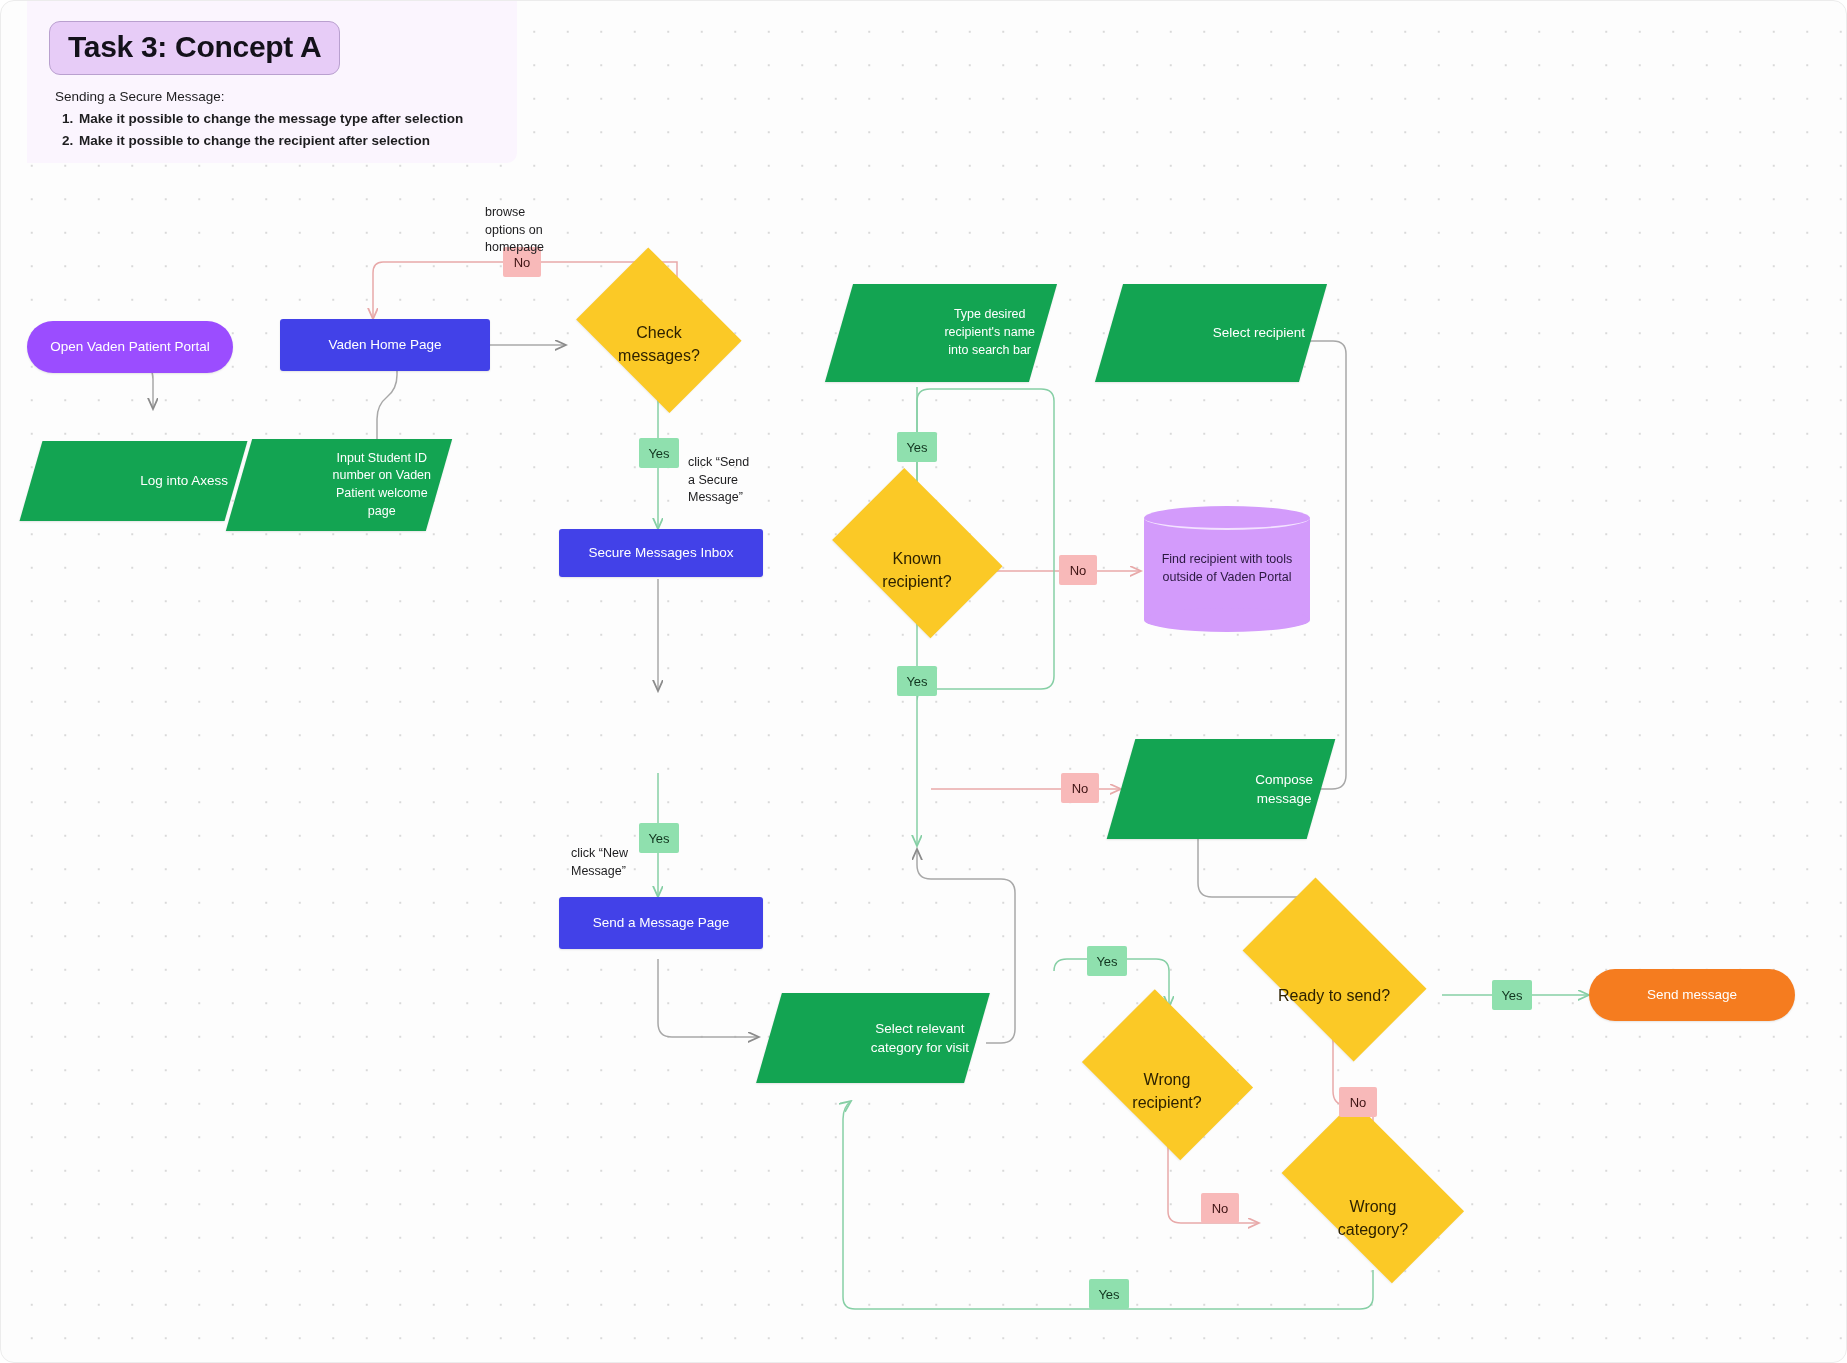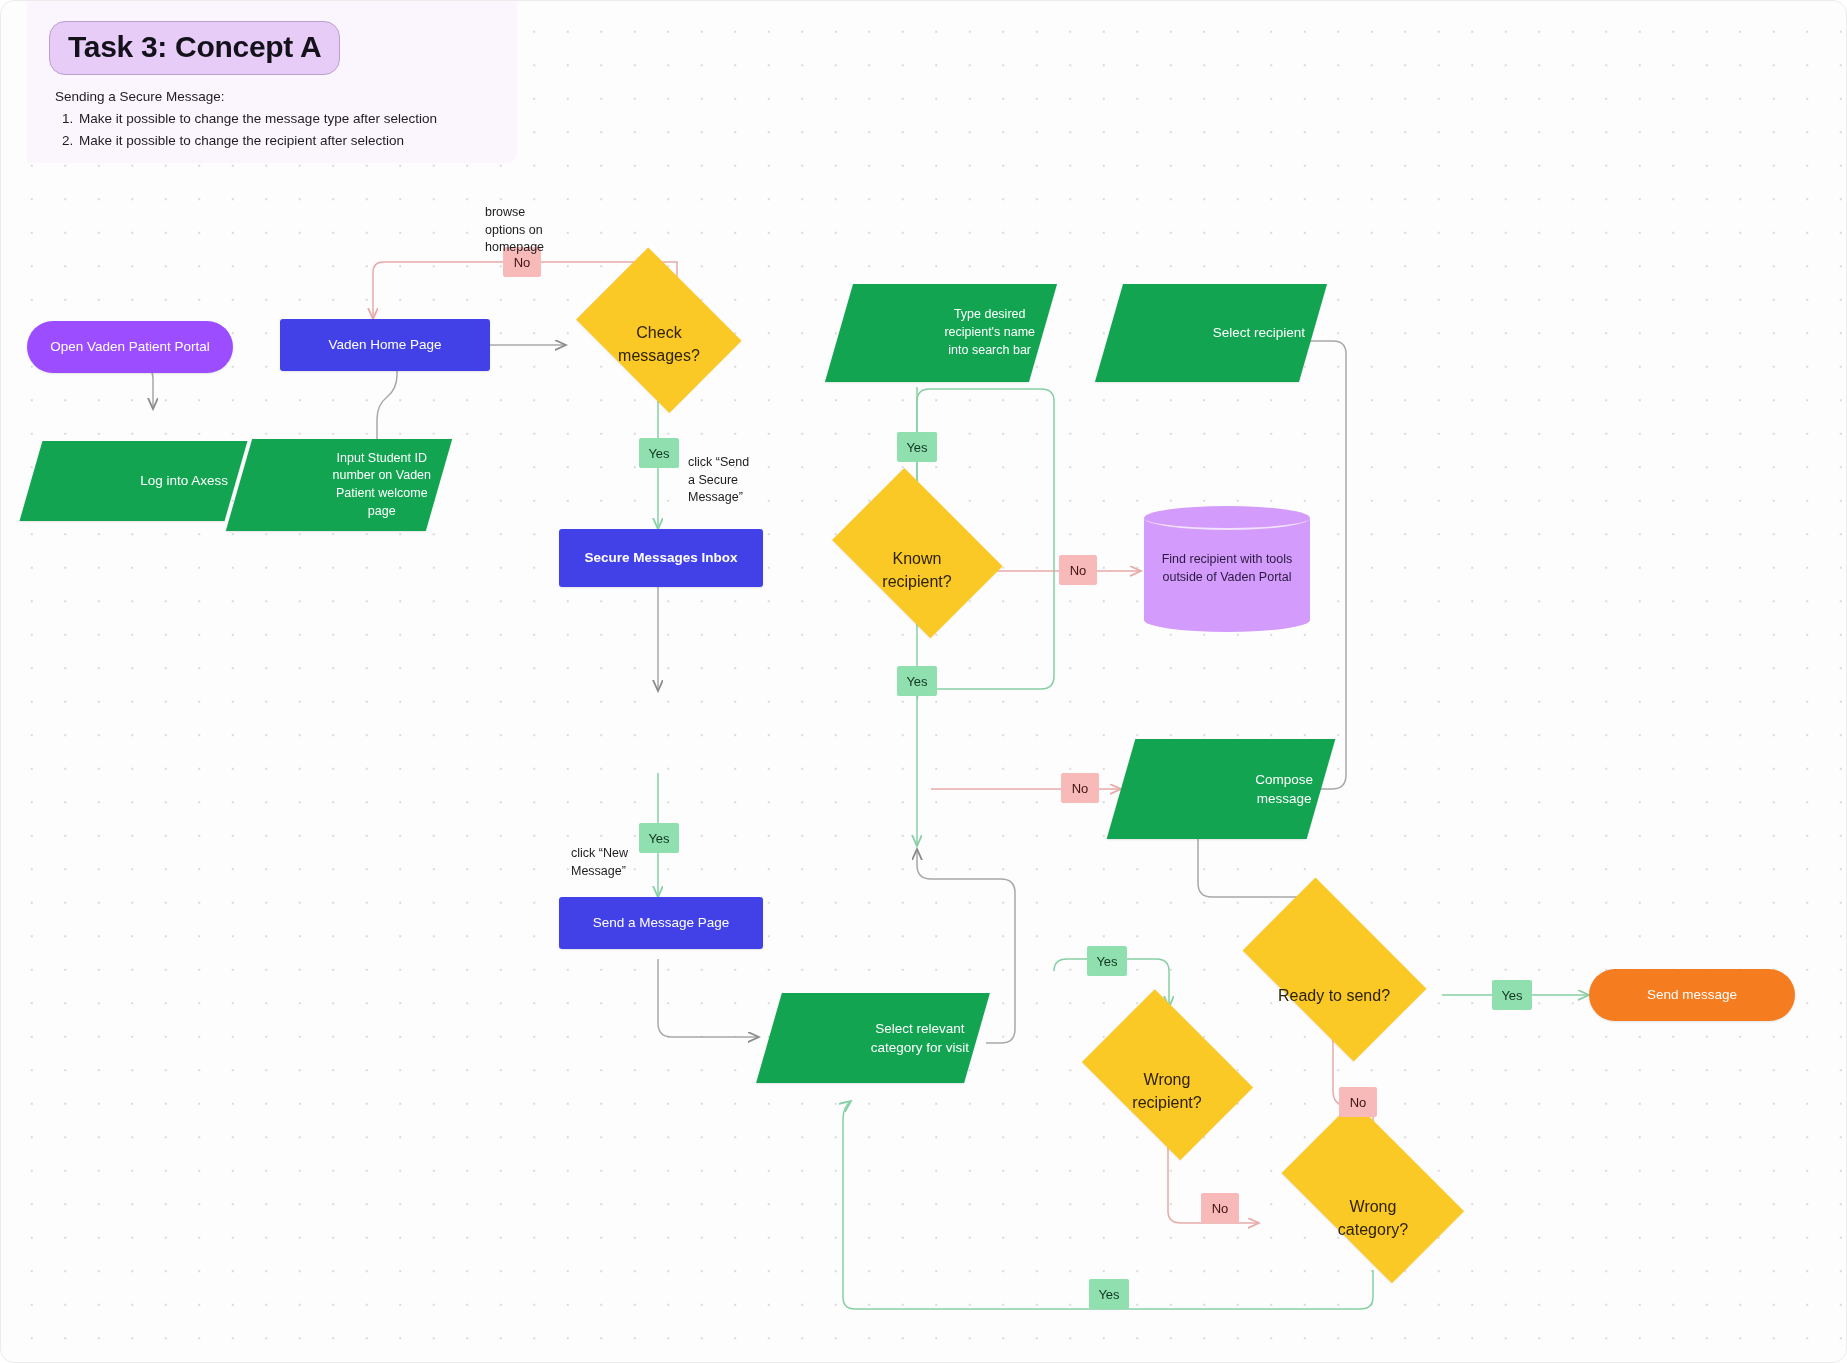--- a/index.html
+++ b/index.html
@@ -23,29 +23,29 @@
   #edges{position:absolute;left:0;top:0;width:1847px;height:1363px;pointer-events:none;}
 
   
   .title-card{
     position:absolute;left:26px;top:0px;width:490px;height:162px;
     background:#fbf5fe;border-bottom-right-radius:10px;
     border:0;
   }
   .title-pill{
     position:absolute;left:22px;top:20px;
-    background:#e7ccf7;border:1.5px solid #b9a0cf;border-radius:16px;
+    background:#e7ccf7;border:1.5px solid #b9a0cf;border-radius:11px;
     padding:8px 18px 10px 18px;
     font-size:30px;font-weight:bold;color:#13111a;letter-spacing:-0.3px;
   }
   .title-sub{
     position:absolute;left:28px;top:85px;width:440px;
     font-size:13.5px;color:#1d1d1f;line-height:1.62;
   }
-  .title-sub ol{margin:0;padding-left:22px;}
+  .title-sub ol{margin:0;padding-left:22px;font-weight:bold;}
   .title-sub li{padding-left:2px;}
 
   
   .node{position:absolute;display:flex;align-items:center;justify-content:center;text-align:center;}
   .node .lbl{
     position:relative;z-index:3;line-height:1.42;
     padding:0 8px;white-space:pre-line;
   }
 
   
@@ -199,21 +199,21 @@
   <div class="node n-proc" style="left:279px;top:318px;width:210px;height:52px;background:#4241e8;">
     <span class="lbl">Vaden Home Page</span>
   </div>
 
   <div class="node n-dia" style="left:565px;top:272px;width:186px;height:144px;">
     <span class="dmd"></span>
     <span class="lbl">Check
 messages?</span>
   </div>
 
-  <div class="node n-proc" style="left:558px;top:528px;width:204px;height:58px;background:#4241e8;font-weight:bold;">
+  <div class="node n-proc" style="left:558px;top:528px;width:204px;height:48px;background:#4241e8;">
     <span class="lbl">Secure Messages Inbox</span>
   </div>
 
 
   <div class="node n-proc" style="left:558px;top:896px;width:204px;height:52px;background:#4241e8;">
     <span class="lbl">Send a Message Page</span>
   </div>
 
   <div class="node n-io" style="left:768px;top:992px;width:208px;height:90px;">
     <span class="skew"></span>

